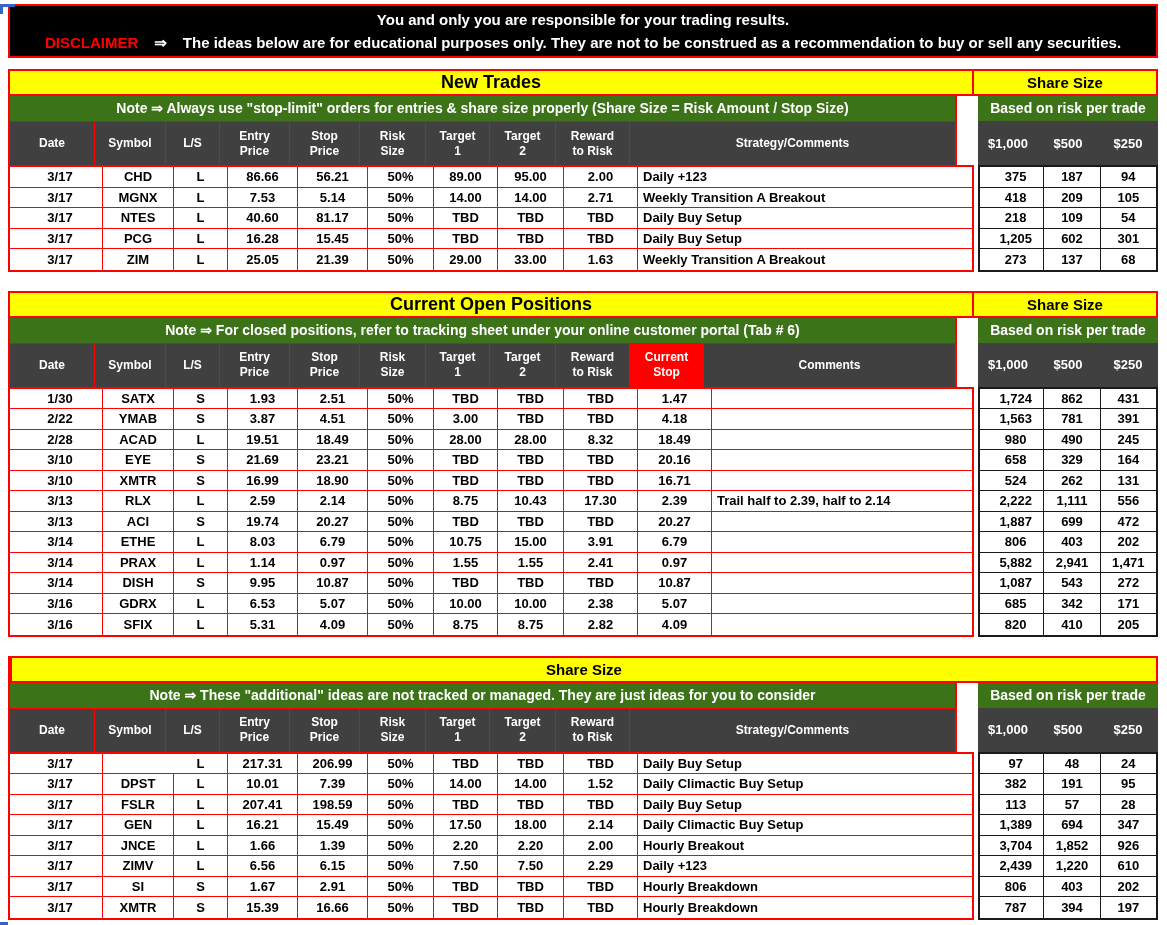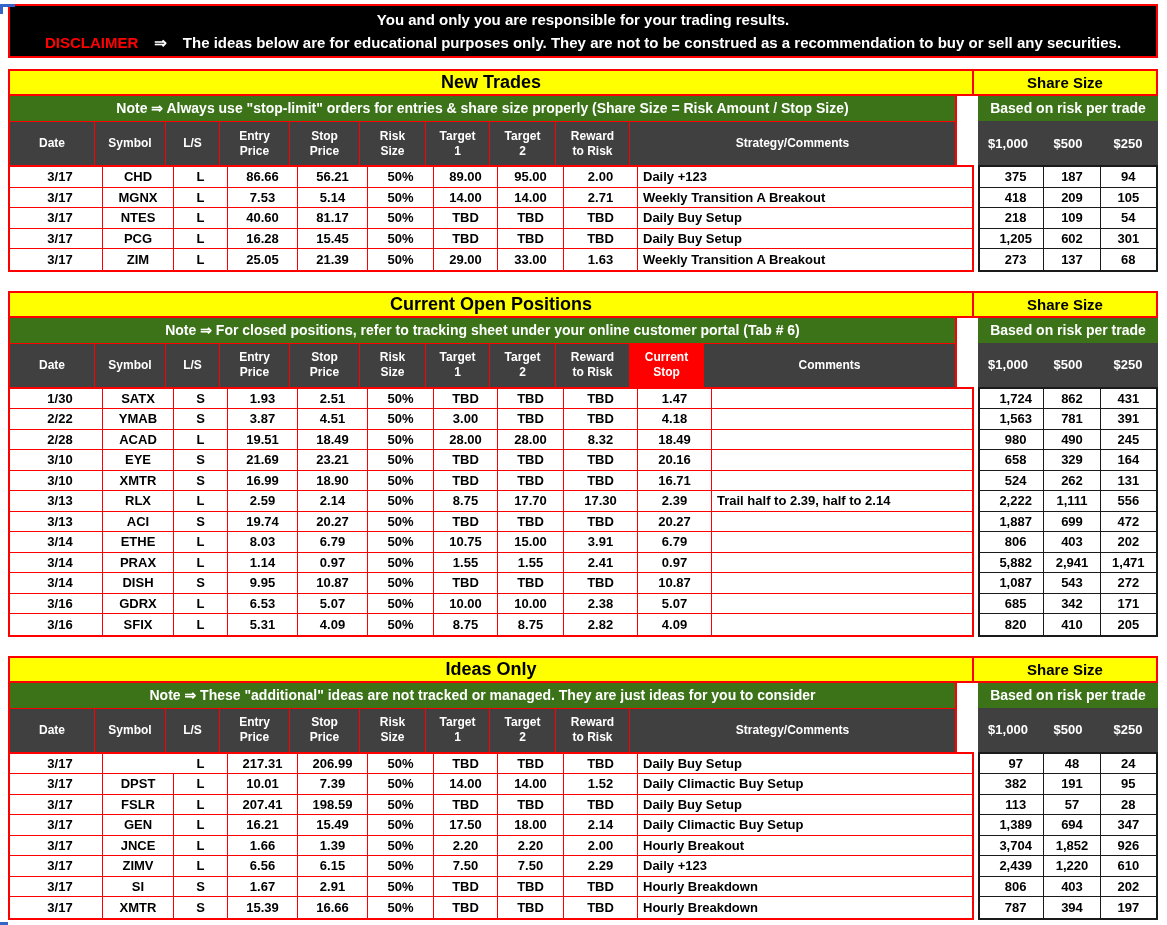--- a/index.html
+++ b/index.html
@@ -330,21 +330,21 @@
               <div class="cell c-comments"></div>
             </div>
             <div class="data-row">
               <div class="cell" style="width: 85px;">3/13</div>
               <div class="cell" style="width: 71px;">RLX</div>
               <div class="cell" style="width: 54px;">L</div>
               <div class="cell" style="width: 70px;">2.59</div>
               <div class="cell" style="width: 70px;">2.14</div>
               <div class="cell" style="width: 66px;">50%</div>
               <div class="cell" style="width: 64px;">8.75</div>
-              <div class="cell" style="width: 66px;">17.70</div>
+              <div class="cell" style="width: 66px;">10.43</div>
               <div class="cell" style="width: 74px;">17.30</div>
               <div class="cell" style="width: 74px;">2.39</div>
               <div class="cell c-comments">Trail half to 2.39, half to 2.14</div>
             </div>
             <div class="data-row">
               <div class="cell" style="width: 85px;">3/13</div>
               <div class="cell" style="width: 71px;">ACI</div>
               <div class="cell" style="width: 54px;">S</div>
               <div class="cell" style="width: 70px;">19.74</div>
               <div class="cell" style="width: 70px;">20.27</div>
@@ -481,21 +481,20 @@
             <div class="data-row">
               <div class="scell">820</div>
               <div class="scell">410</div>
               <div class="scell">205</div>
             </div>
           </div>
         </div>
       </section>
       <section class="trade-table">
         <div class="title-row">
-          <div class="title-main">Ideas Only</div>
           <div class="title-share">Share Size</div>
         </div>
         <div class="note-row">
           <div class="note-main">Note ⇒ These "additional" ideas are not tracked or managed. They are just ideas for you to consider</div>
           <div class="spacer-note"></div>
           <div class="note-share">Based on risk per trade</div>
         </div>
         <div class="header-row">
           <div class="header-main">
             <div class="hcell" style="width: 85px;">Date</div>

